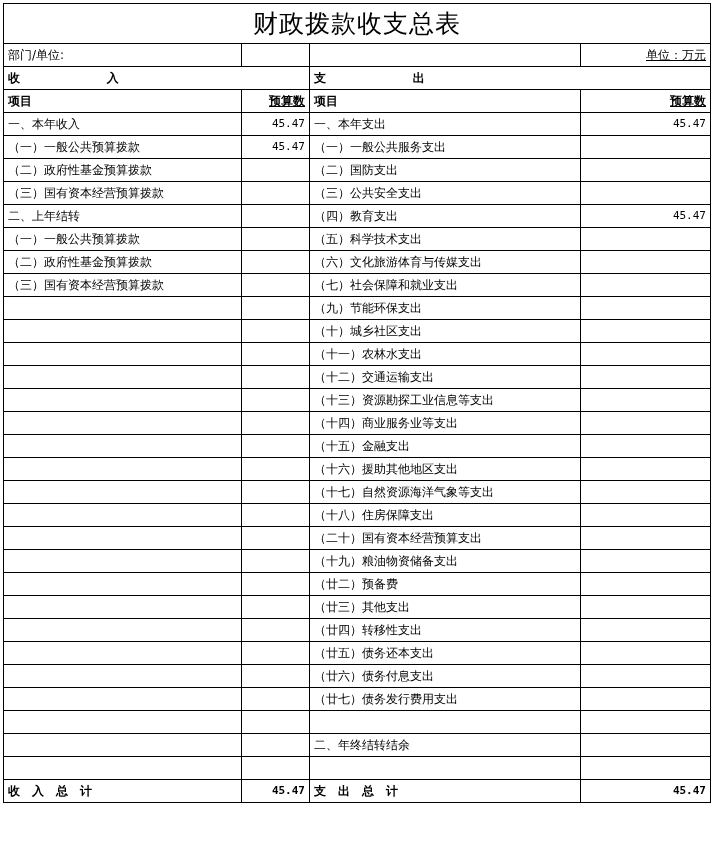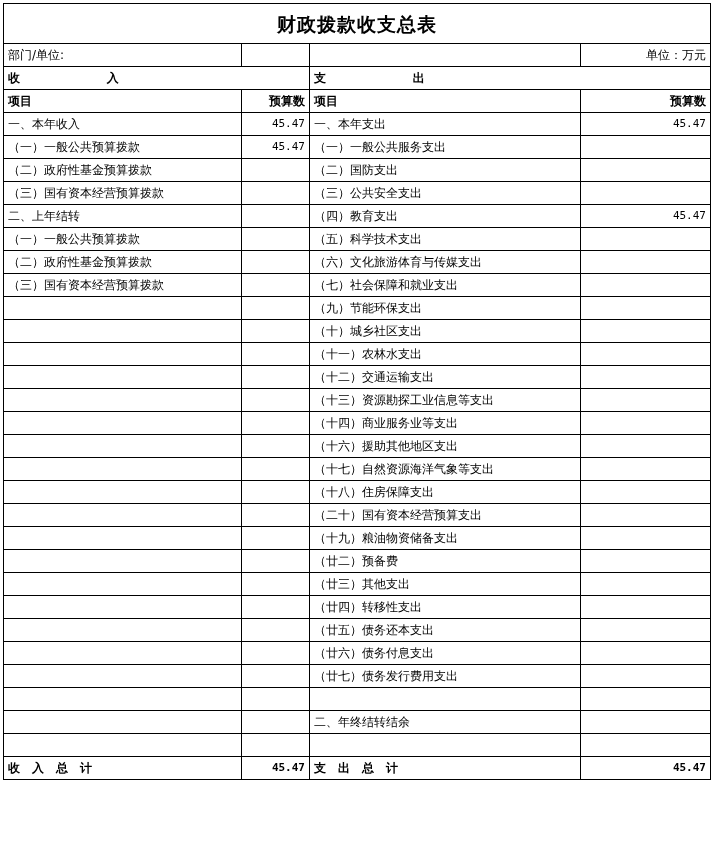--- a/index.html
+++ b/index.html
@@ -1,22 +1,22 @@
 <!DOCTYPE html>
 <html><head>
 <meta charset="utf-8">
 <style>
   html, body { margin:0; padding:0; background:#fff; }
   body { width:715px; height:850px; position:relative; overflow:hidden;
          font-family:"DejaVu Sans", "Liberation Sans", sans-serif; font-size:12px; color:#000; }
   table { position:absolute; left:3px; top:3px; border-collapse:collapse; table-layout:fixed; width:707px; }
   td { border:1px solid #000; height:22px; padding:0 4px; white-space:nowrap; overflow:hidden; line-height:22px; }
-  tr.title td { height:39px; text-align:center; font-family:"DejaVu Serif","Liberation Serif",serif; font-size:19px; font-weight:bold; letter-spacing:1px; }
+  tr.title td { height:39px; text-align:center; font-family:"DejaVu Serif","Liberation Serif",serif; font-size:25px; font-weight:normal; letter-spacing:1px; }
   .center { }
-  .right { text-align:right; }
+  .right { text-align:right;text-decoration:underline; }
   .bold { font-weight:bold; }
   .num { font-family:"DejaVu Sans Mono","Liberation Mono",monospace; font-size:11px; text-align:right; }
   .spaced { letter-spacing:14px; }
   .total { font-weight:bold; letter-spacing:12px;margin-top:16px; }
   .totnum { font-weight:bold; font-size:11px; text-align:right; font-family:"DejaVu Sans Mono","Liberation Mono",monospace; }
 </style>
 </head>
 <body>
 
 <table>
@@ -126,20 +126,26 @@
       </tr>
       <tr>
         <td></td>
         <td class="num"></td>
         <td>（十四）商业服务业等支出</td>
         <td class="num"></td>
       </tr>
       <tr>
         <td></td>
         <td class="num"></td>
+        <td>（十五）金融支出</td>
+        <td class="num"></td>
+      </tr>
+      <tr>
+        <td></td>
+        <td class="num"></td>
         <td>（十六）援助其他地区支出</td>
         <td class="num"></td>
       </tr>
       <tr>
         <td></td>
         <td class="num"></td>
         <td>（十七）自然资源海洋气象等支出</td>
         <td class="num"></td>
       </tr>
       <tr>

